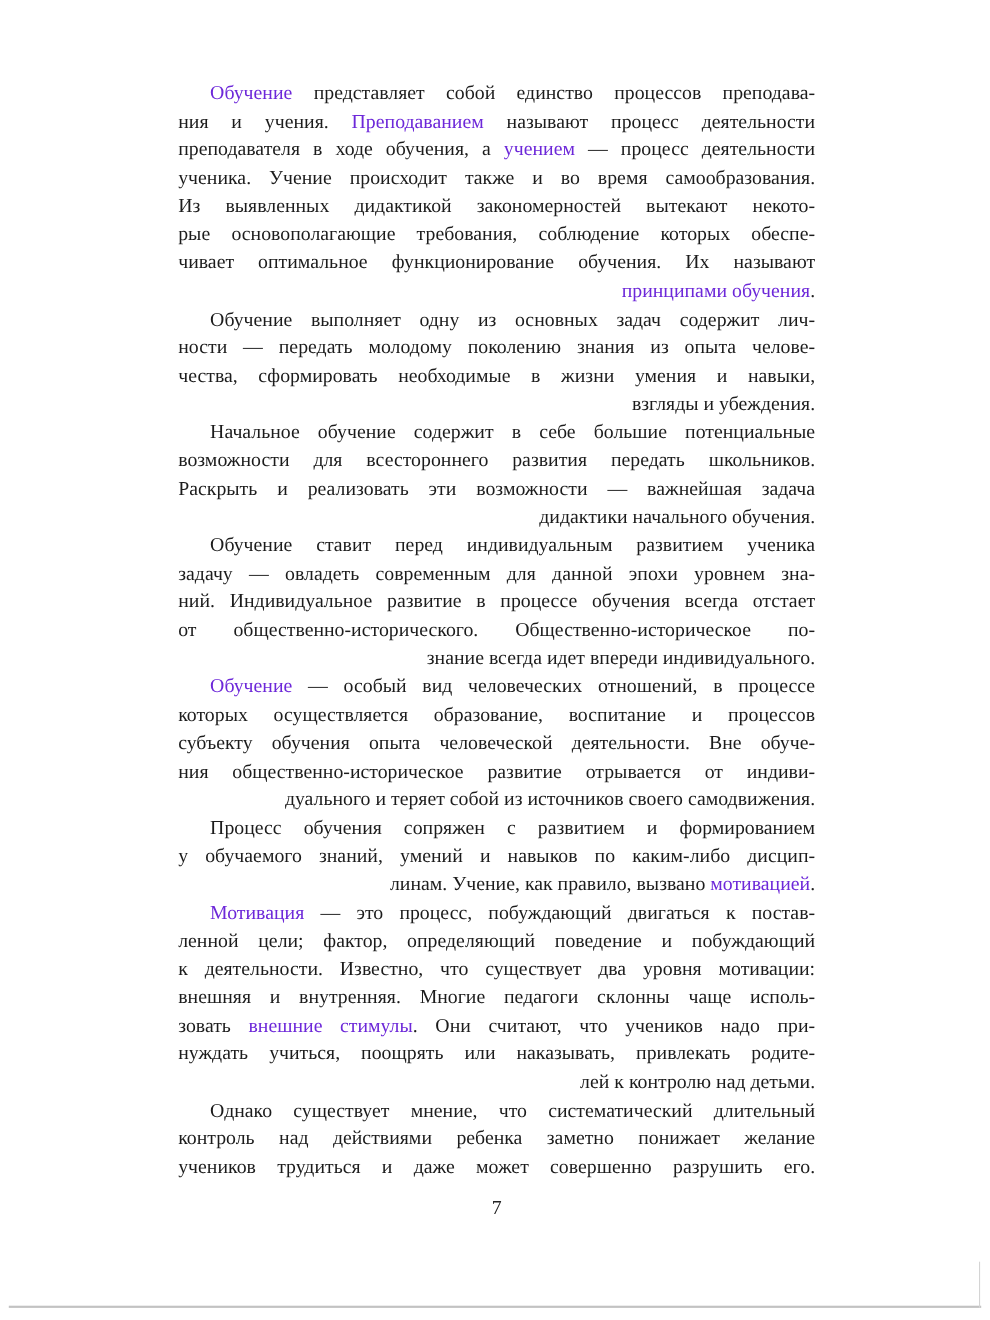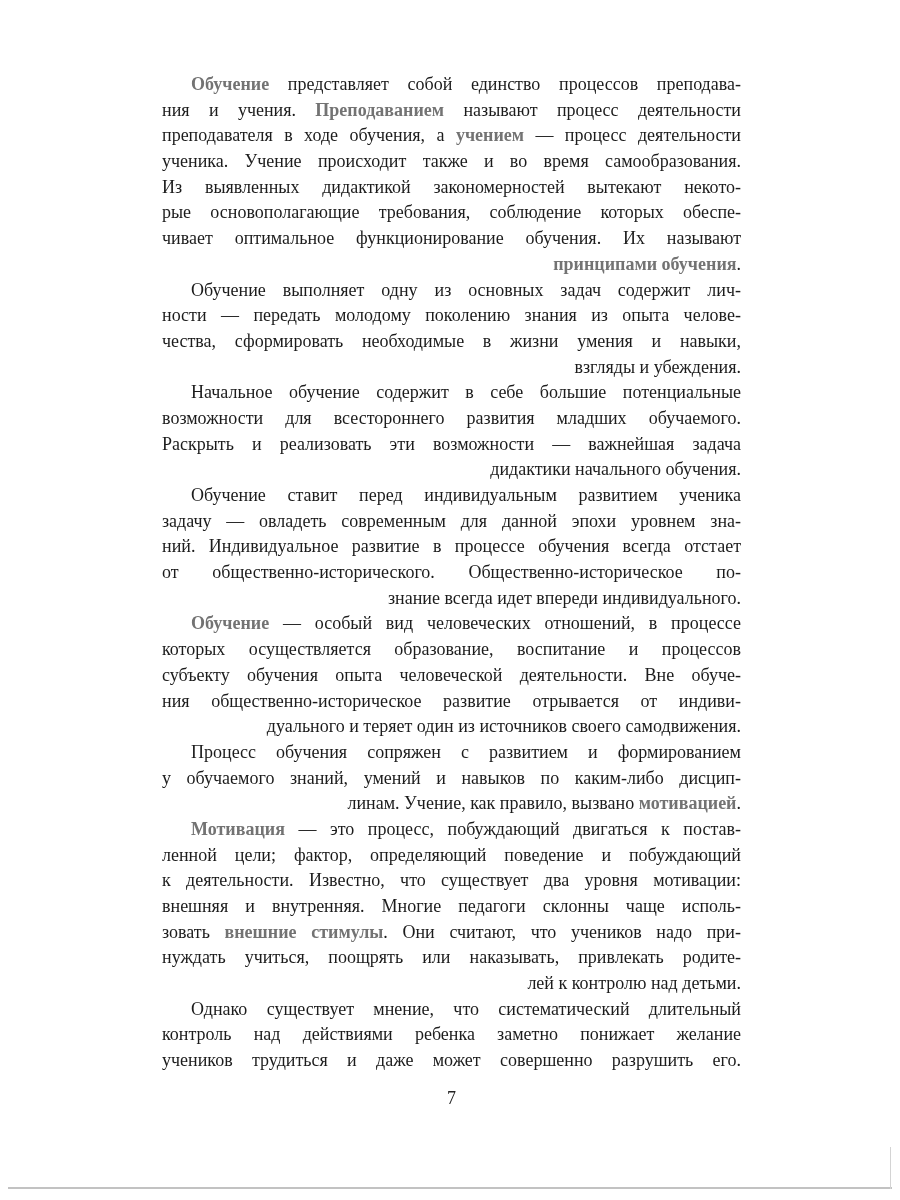--- a/index.html
+++ b/index.html
@@ -41,22 +41,22 @@
   .line.last {
     text-align: right;
   }
   .line.last::after {
     content: none;
   }
   .line.first {
     text-indent: 29px;
   }
   .bold {
-    font-weight: bold;
-    color: #737373;
+    font-weight: normal;
+    color: #6d28d9;
   }
   .page-number {
     position: absolute;
     top: 1088px;
     left: 162px;
     width: 579px;
     text-align: center;
     font-size: 18px;
     color: #222222;
     font-family: "Liberation Serif", serif;
@@ -89,33 +89,33 @@
       <div class="line"><span class="reg">ученика. Учение происходит также и во время самообразования.</span></div>
       <div class="line"><span class="reg">Из выявленных дидактикой закономерностей вытекают некото-</span></div>
       <div class="line"><span class="reg">рые основополагающие требования, соблюдение которых обеспе-</span></div>
       <div class="line"><span class="reg">чивает оптимальное функционирование обучения. Их называют</span></div>
       <div class="line last"><span class="bold">принципами обучения</span><span class="reg">.</span></div>
       <div class="line first"><span class="reg">Обучение выполняет одну из основных задач содержит лич-</span></div>
       <div class="line"><span class="reg">ности — передать молодому поколению знания из опыта челове-</span></div>
       <div class="line"><span class="reg">чества, сформировать необходимые в жизни умения и навыки,</span></div>
       <div class="line last"><span class="reg">взгляды и убеждения.</span></div>
       <div class="line first"><span class="reg">Начальное обучение содержит в себе большие потенциальные</span></div>
-      <div class="line"><span class="reg">возможности для всестороннего развития младших обучаемого.</span></div>
+      <div class="line"><span class="reg">возможности для всестороннего развития передать школьников.</span></div>
       <div class="line"><span class="reg">Раскрыть и реализовать эти возможности — важнейшая задача</span></div>
       <div class="line last"><span class="reg">дидактики начального обучения.</span></div>
       <div class="line first"><span class="reg">Обучение ставит перед индивидуальным развитием ученика</span></div>
       <div class="line"><span class="reg">задачу — овладеть современным для данной эпохи уровнем зна-</span></div>
       <div class="line"><span class="reg">ний. Индивидуальное развитие в процессе обучения всегда отстает</span></div>
       <div class="line"><span class="reg">от общественно-исторического. Общественно-историческое по-</span></div>
       <div class="line last"><span class="reg">знание всегда идет впереди индивидуального.</span></div>
       <div class="line first"><span class="bold">Обучение</span><span class="reg"> — особый вид человеческих отношений, в процессе</span></div>
       <div class="line"><span class="reg">которых осуществляется образование, воспитание и процессов</span></div>
       <div class="line"><span class="reg">субъекту обучения опыта человеческой деятельности. Вне обуче-</span></div>
       <div class="line"><span class="reg">ния общественно-историческое развитие отрывается от индиви-</span></div>
-      <div class="line last"><span class="reg">дуального и теряет один из источников своего самодвижения.</span></div>
+      <div class="line last"><span class="reg">дуального и теряет собой из источников своего самодвижения.</span></div>
       <div class="line first"><span class="reg">Процесс обучения сопряжен с развитием и формированием</span></div>
       <div class="line"><span class="reg">у обучаемого знаний, умений и навыков по каким-либо дисцип-</span></div>
       <div class="line last"><span class="reg">линам. Учение, как правило, вызвано </span><span class="bold">мотивацией</span><span class="reg">.</span></div>
       <div class="line first"><span class="bold">Мотивация</span><span class="reg"> — это процесс, побуждающий двигаться к постав-</span></div>
       <div class="line"><span class="reg">ленной цели; фактор, определяющий поведение и побуждающий</span></div>
       <div class="line"><span class="reg">к деятельности. Известно, что существует два уровня мотивации:</span></div>
       <div class="line"><span class="reg">внешняя и внутренняя. Многие педагоги склонны чаще исполь-</span></div>
       <div class="line"><span class="reg">зовать </span><span class="bold">внешние стимулы</span><span class="reg">. Они считают, что учеников надо при-</span></div>
       <div class="line"><span class="reg">нуждать учиться, поощрять или наказывать, привлекать родите-</span></div>
       <div class="line last"><span class="reg">лей к контролю над детьми.</span></div>

